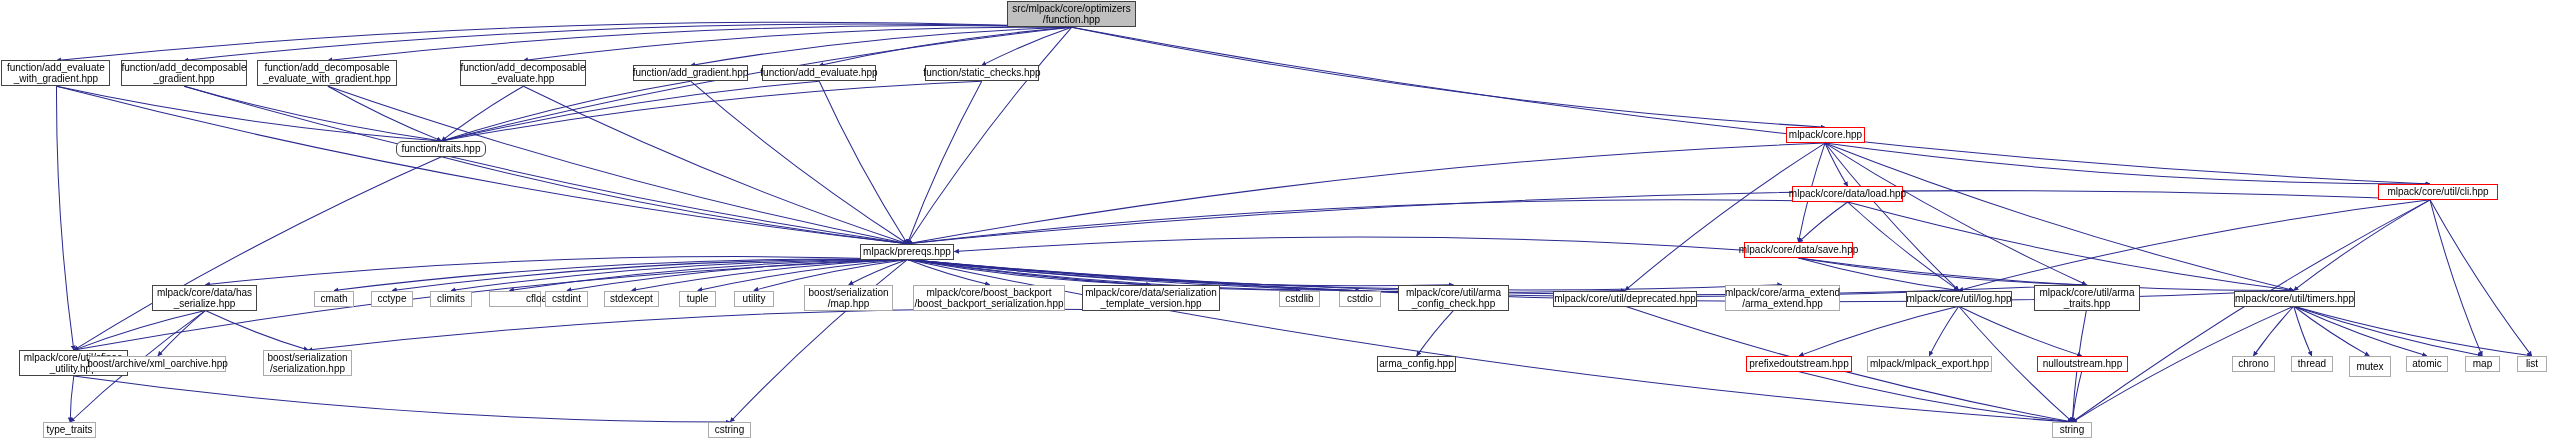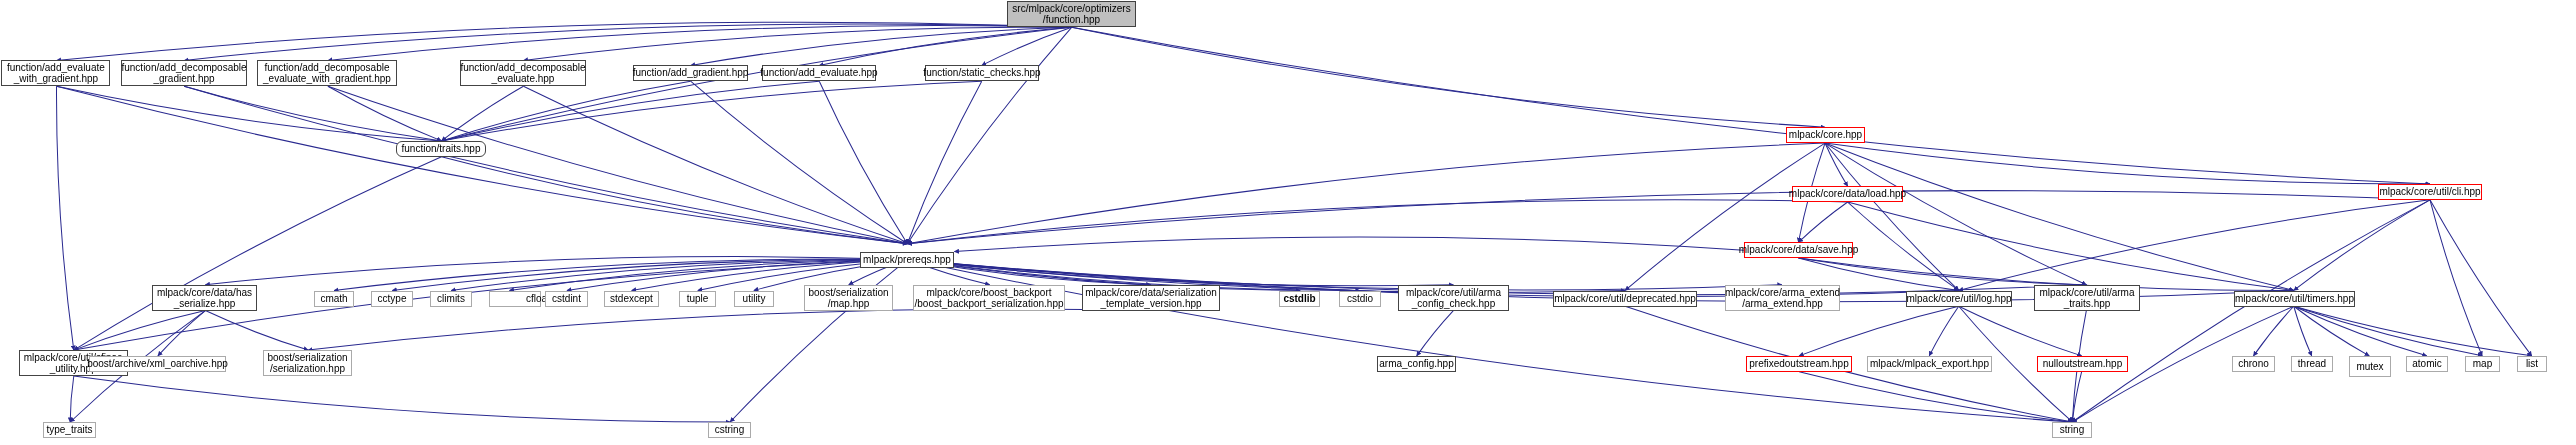--- a/index.html
+++ b/index.html
@@ -171,41 +171,41 @@
 _gradient.hpp</div>
       <div class="node strong" style="left: 257px; top: 60px; width: 140px; height: 26px;">function/add_decomposable
 _evaluate_with_gradient.hpp</div>
       <div class="node strong" style="left: 460px; top: 60px; width: 126px; height: 26px;">function/add_decomposable
 _evaluate.hpp</div>
       <div class="node strong" style="left: 633px; top: 65px; width: 115px; height: 16px;">function/add_gradient.hpp</div>
       <div class="node strong" style="left: 762px; top: 65px; width: 114px; height: 16px;">function/add_evaluate.hpp</div>
       <div class="node strong" style="left: 925px; top: 65px; width: 114px; height: 16px;">function/static_checks.hpp</div>
       <div class="node strong" style="left: 396px; top: 141px; width: 90px; height: 16px; border-radius: 6px;">function/traits.hpp</div>
       <div class="node red" style="left: 1786px; top: 127px; width: 79px; height: 16px;">mlpack/core.hpp</div>
-      <div class="node red" style="left: 2378px; top: 184px; width: 104px; height: 16px;">mlpack/core/util/cli.hpp</div>
+      <div class="node red" style="left: 2378px; top: 184px; width: 120px; height: 16px;">mlpack/core/util/cli.hpp</div>
       <div class="node red" style="left: 1792px; top: 186px; width: 111px; height: 16px;">mlpack/core/data/load.hpp</div>
       <div class="node red" style="left: 1744px; top: 242px; width: 109px; height: 16px;">mlpack/core/data/save.hpp</div>
-      <div class="node strong" style="left: 860px; top: 244px; width: 94px; height: 16px; margin-top: 8px;">mlpack/prereqs.hpp</div>
+      <div class="node strong" style="left: 860px; top: 244px; width: 94px; height: 16px;">mlpack/prereqs.hpp</div>
       <div class="node strong" style="left: 152px; top: 285px; width: 105px; height: 26px;">mlpack/core/data/has
 _serialize.hpp</div>
       <div class="node" style="left: 314px; top: 291px; width: 40px; height: 16px;">cmath</div>
       <div class="node" style="left: 371px; top: 291px; width: 42px; height: 16px;">cctype</div>
       <div class="node" style="left: 430px; top: 291px; width: 42px; height: 16px;">climits</div>
       <div class="node" style="left: 489px; top: 291px; width: 40px; height: 16px; padding-left: 48px;">cfloat</div>
       <div class="node" style="left: 545px; top: 291px; width: 43px; height: 16px;">cstdint</div>
       <div class="node" style="left: 604px; top: 291px; width: 55px; height: 16px;">stdexcept</div>
       <div class="node" style="left: 679px; top: 291px; width: 37px; height: 16px;">tuple</div>
       <div class="node" style="left: 734px; top: 291px; width: 40px; height: 16px;">utility</div>
       <div class="node" style="left: 804px; top: 285px; width: 89px; height: 26px;">boost/serialization
 /map.hpp</div>
       <div class="node" style="left: 913px; top: 285px; width: 152px; height: 26px;">mlpack/core/boost_backport
 /boost_backport_serialization.hpp</div>
       <div class="node strong" style="left: 1082px; top: 285px; width: 138px; height: 26px;">mlpack/core/data/serialization
 _template_version.hpp</div>
-      <div class="node" style="left: 1279px; top: 291px; width: 41px; height: 16px; font-weight: bold;">cstdlib</div>
+      <div class="node" style="left: 1279px; top: 291px; width: 41px; height: 16px;">cstdlib</div>
       <div class="node" style="left: 1339px; top: 291px; width: 42px; height: 16px;">cstdio</div>
       <div class="node strong" style="left: 1398px; top: 285px; width: 111px; height: 26px;">mlpack/core/util/arma
 _config_check.hpp</div>
       <div class="node strong" style="left: 1553px; top: 291px; width: 144px; height: 16px;">mlpack/core/util/deprecated.hpp</div>
       <div class="node" style="left: 1725px; top: 285px; width: 115px; height: 26px;">mlpack/core/arma_extend
 /arma_extend.hpp</div>
       <div class="node strong" style="left: 1906px; top: 291px; width: 106px; height: 16px;">mlpack/core/util/log.hpp</div>
       <div class="node strong" style="left: 2034px; top: 285px; width: 106px; height: 26px;">mlpack/core/util/arma
 _traits.hpp</div>
       <div class="node strong" style="left: 2234px; top: 291px; width: 121px; height: 16px;">mlpack/core/util/timers.hpp</div>

